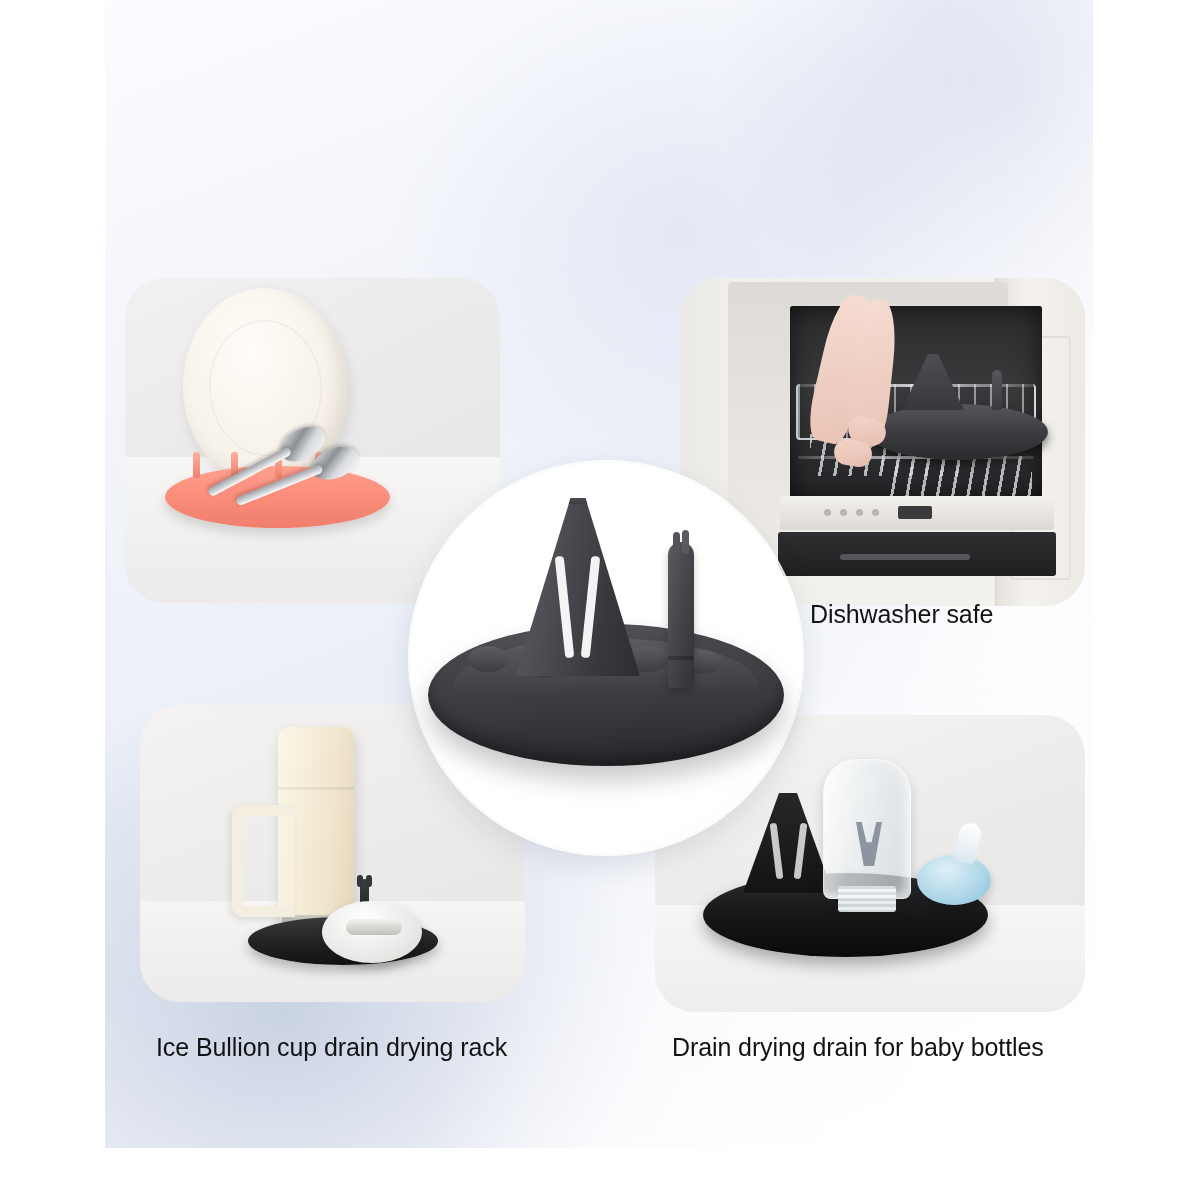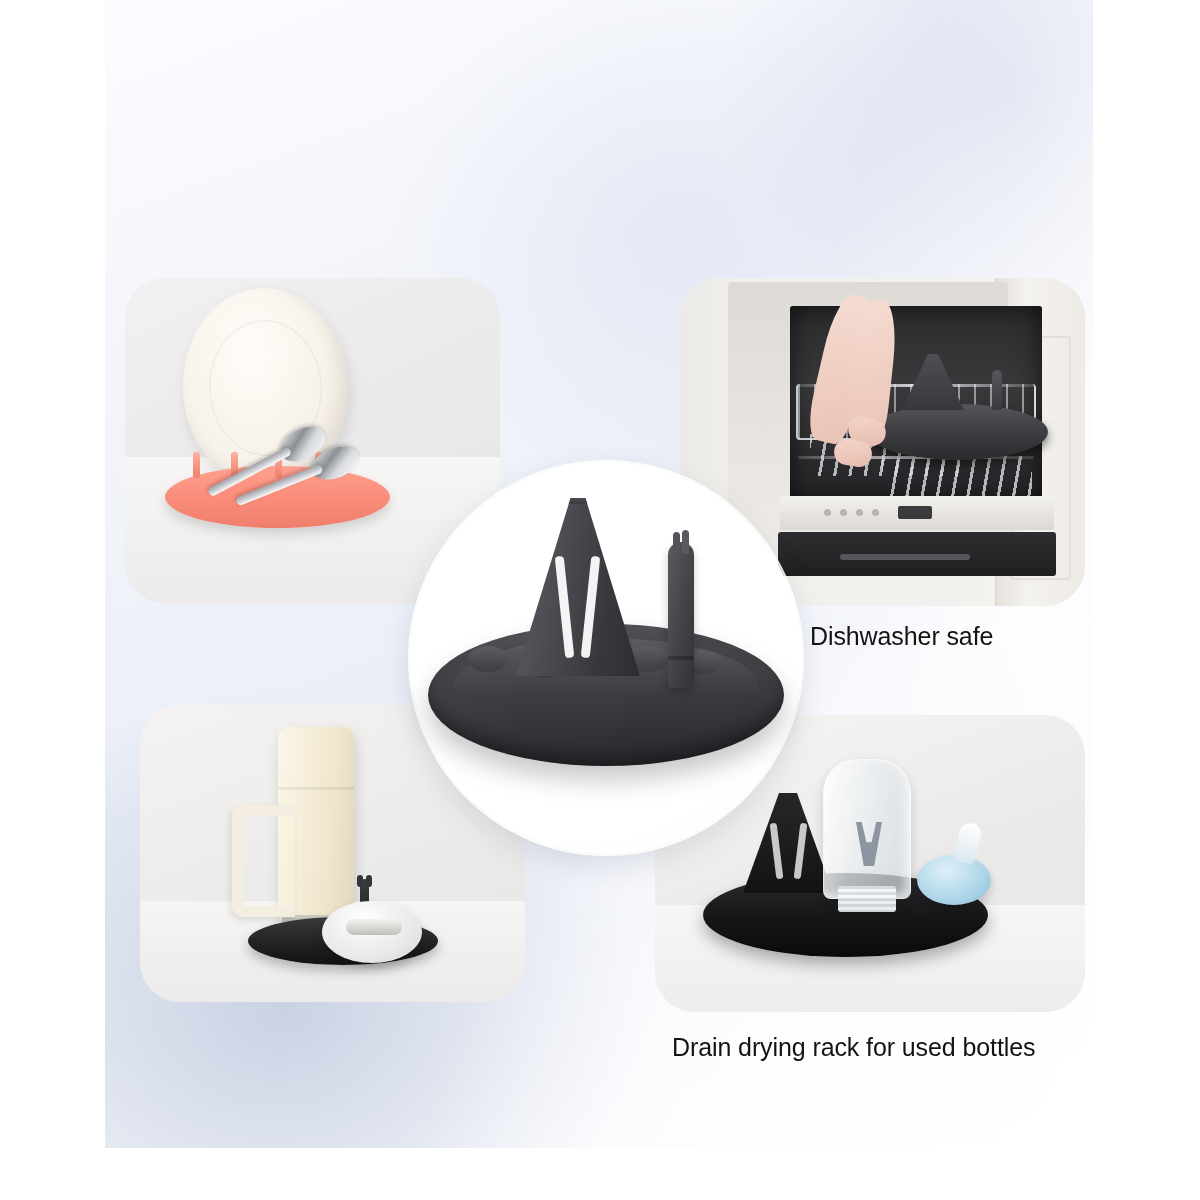--- a/index.html
+++ b/index.html
@@ -194,21 +194,21 @@
   .prod .peg{position:absolute;left:240px;top:46px;width:26px;height:146px;border-radius:13px 13px 5px 5px;
     background:linear-gradient(100deg,#5b5b61,#45454b 48%,#313136 100%);
     box-shadow:0 5px 10px rgba(0,0,0,.2);}
   .prod .peg .fork{position:absolute;left:5px;top:-10px;width:7px;height:22px;border-radius:4px;background:#53535a;}
   .prod .peg .fork2{position:absolute;right:5px;top:-12px;width:7px;height:24px;border-radius:4px;background:#5a5a61;}
   .prod .peg .band{position:absolute;left:0;right:0;bottom:28px;height:4px;background:rgba(0,0,0,.22);}
 
   
   .caption{position:absolute;font-size:25px;color:#131313;white-space:nowrap;letter-spacing:-.1px;}
   #cap-cutlery{left:140px;top:623px;}
-  #cap-dishwasher{left:810px;top:622px;}
+  #cap-dishwasher{left:810px;top:600px;}
   #cap-tumbler{left:156px;top:1033px;}
   #cap-bottles{left:672px;top:1033px;}
 </style>
 </head>
 <body>
 
 <div id="stage">
 
   <div class="canvas"></div>
 
@@ -276,39 +276,40 @@
         <span class="lidline"></span>
         <span class="base"></span>
       </div>
       <div class="t-handle"></div>
       <div class="black-rack">
         <span class="peg"></span>
       </div>
       <div class="lid"></div>
     </div>
   </div>
+  <div class="caption" id="cap-tumbler">Ice Bullion cup drain drying rack</div>
 
   <div class="panel" id="panel-bottles">
     <div class="scene">
       <div class="b-counter"></div>
       <div class="b-rack"></div>
       <div class="b-easel">
         <span class="gap1"></span>
         <span class="gap2"></span>
       </div>
       <div class="bbottle">
         <span class="clip"></span>
         <span class="threads"></span>
       </div>
       <div class="teat">
         <span class="nip"></span>
       </div>
     </div>
   </div>
-  <div class="caption" id="cap-bottles">Drain drying rack for used bottles</div>
+  <div class="caption" id="cap-bottles">Drain drying drain for baby bottles</div>
 
   <div id="center-circle">
     <div class="prod">
       <div class="tray"></div>
       <span class="wave w1"></span>
       <span class="wave w2"></span>
       <span class="wave w3"></span>
       <span class="wave w4"></span>
       <div class="easel">
         <span class="cap"></span>

